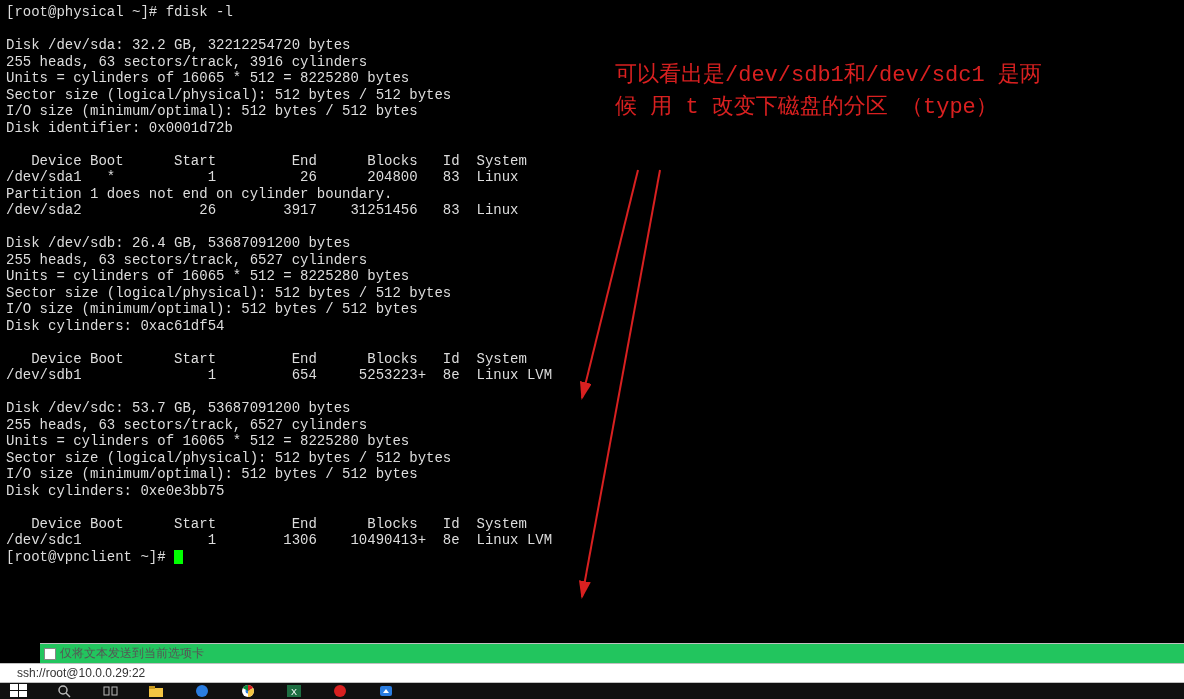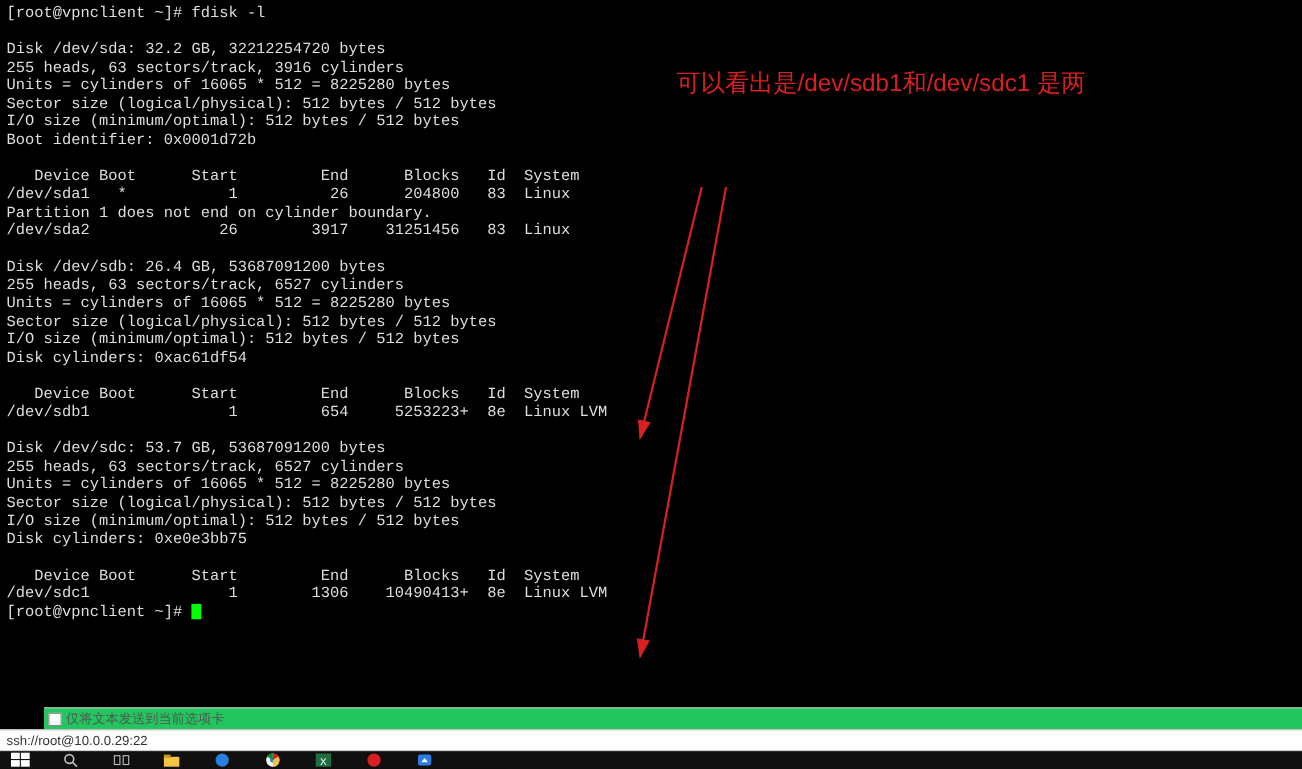--- a/index.html
+++ b/index.html
@@ -29,21 +29,21 @@
     display:inline-block;
     width:9px; height:14px;
     background:#00ff00;
     vertical-align:middle;
   }
   .annotation {
     position:absolute;
     left:615px; top:60px;
     width:560px;
     color:#d92020;
-    font-family: Liberation Sans, sans-serif;
+    font-family: Liberation Mono, monospace;
     font-size:22px;
     line-height:32px;
     font-weight:normal;
   }
   svg.arrows {
     position:absolute;
     left:0; top:0;
     width:1184px; height:643px;
     pointer-events:none;
   }
@@ -71,48 +71,48 @@
     left:0; top:663px;
     width:1184px; height:20px;
     background:#fff;
     border-top:1px solid #c0c0c0;
     border-bottom:1px solid #c0c0c0;
     font-family:Tahoma,Arial,sans-serif;
     font-size:12px;
     color:#333;
     display:flex;
     align-items:center;
-    padding-left:6px;
+    padding-left:17px;
   }
   .taskbar {
     position:absolute;
     left:0; top:683px;
     width:1184px; height:16px;
     background:#101010;
     display:flex;
     align-items:center;
     gap:28px;
     padding-left:10px;
   }
   .taskbar .ico {
     width:18px; height:14px;
     display:inline-block;
   }
 </style>
 </head>
 <body>
 
-<div class="terminal"><span>[root@vpnclient ~]# fdisk -l</span>
+<div class="terminal"><span>[root@physical ~]# fdisk -l</span>
 <span></span>
 <span>Disk /dev/sda: 32.2 GB, 32212254720 bytes</span>
 <span>255 heads, 63 sectors/track, 3916 cylinders</span>
 <span>Units = cylinders of 16065 * 512 = 8225280 bytes</span>
 <span>Sector size (logical/physical): 512 bytes / 512 bytes</span>
 <span>I/O size (minimum/optimal): 512 bytes / 512 bytes</span>
-<span>Boot identifier: 0x0001d72b</span>
+<span>Disk identifier: 0x0001d72b</span>
 <span></span>
 <span>   Device Boot      Start         End      Blocks   Id  System</span>
 <span>/dev/sda1   *           1          26      204800   83  Linux</span>
 <span>Partition 1 does not end on cylinder boundary.</span>
 <span>/dev/sda2              26        3917    31251456   83  Linux</span>
 <span></span>
 <span>Disk /dev/sdb: 26.4 GB, 53687091200 bytes</span>
 <span>255 heads, 63 sectors/track, 6527 cylinders</span>
 <span>Units = cylinders of 16065 * 512 = 8225280 bytes</span>
 <span>Sector size (logical/physical): 512 bytes / 512 bytes</span>
@@ -128,20 +128,21 @@
 <span>Sector size (logical/physical): 512 bytes / 512 bytes</span>
 <span>I/O size (minimum/optimal): 512 bytes / 512 bytes</span>
 <span>Disk cylinders: 0xe0e3bb75</span>
 <span></span>
 <span>   Device Boot      Start         End      Blocks   Id  System</span>
 <span>/dev/sdc1               1        1306    10490413+  8e  Linux LVM</span>
 <span>[root@vpnclient ~]# </span><span class="cursor"></span></div>
 
 <div class="annotation">
   <div>可以看出是/dev/sdb1和/dev/sdc1 是两</div>
+  <div>候 用 t 改变下磁盘的分区 （type）</div>
 </div>
 
 <svg class="arrows">
   <defs>
     <marker id="ah" markerWidth="10" markerHeight="10" refX="8" refY="3" orient="auto" markerUnits="strokeWidth">
       <path d="M0,0 L0,6 L9,3 z" fill="#d92020"></path>
     </marker>
   </defs>
   <line x1="638" y1="170" x2="582" y2="398" stroke="#d92020" stroke-width="2" marker-end="url(#ah)"></line>
   <line x1="660" y1="170" x2="582" y2="597" stroke="#d92020" stroke-width="2" marker-end="url(#ah)"></line>

